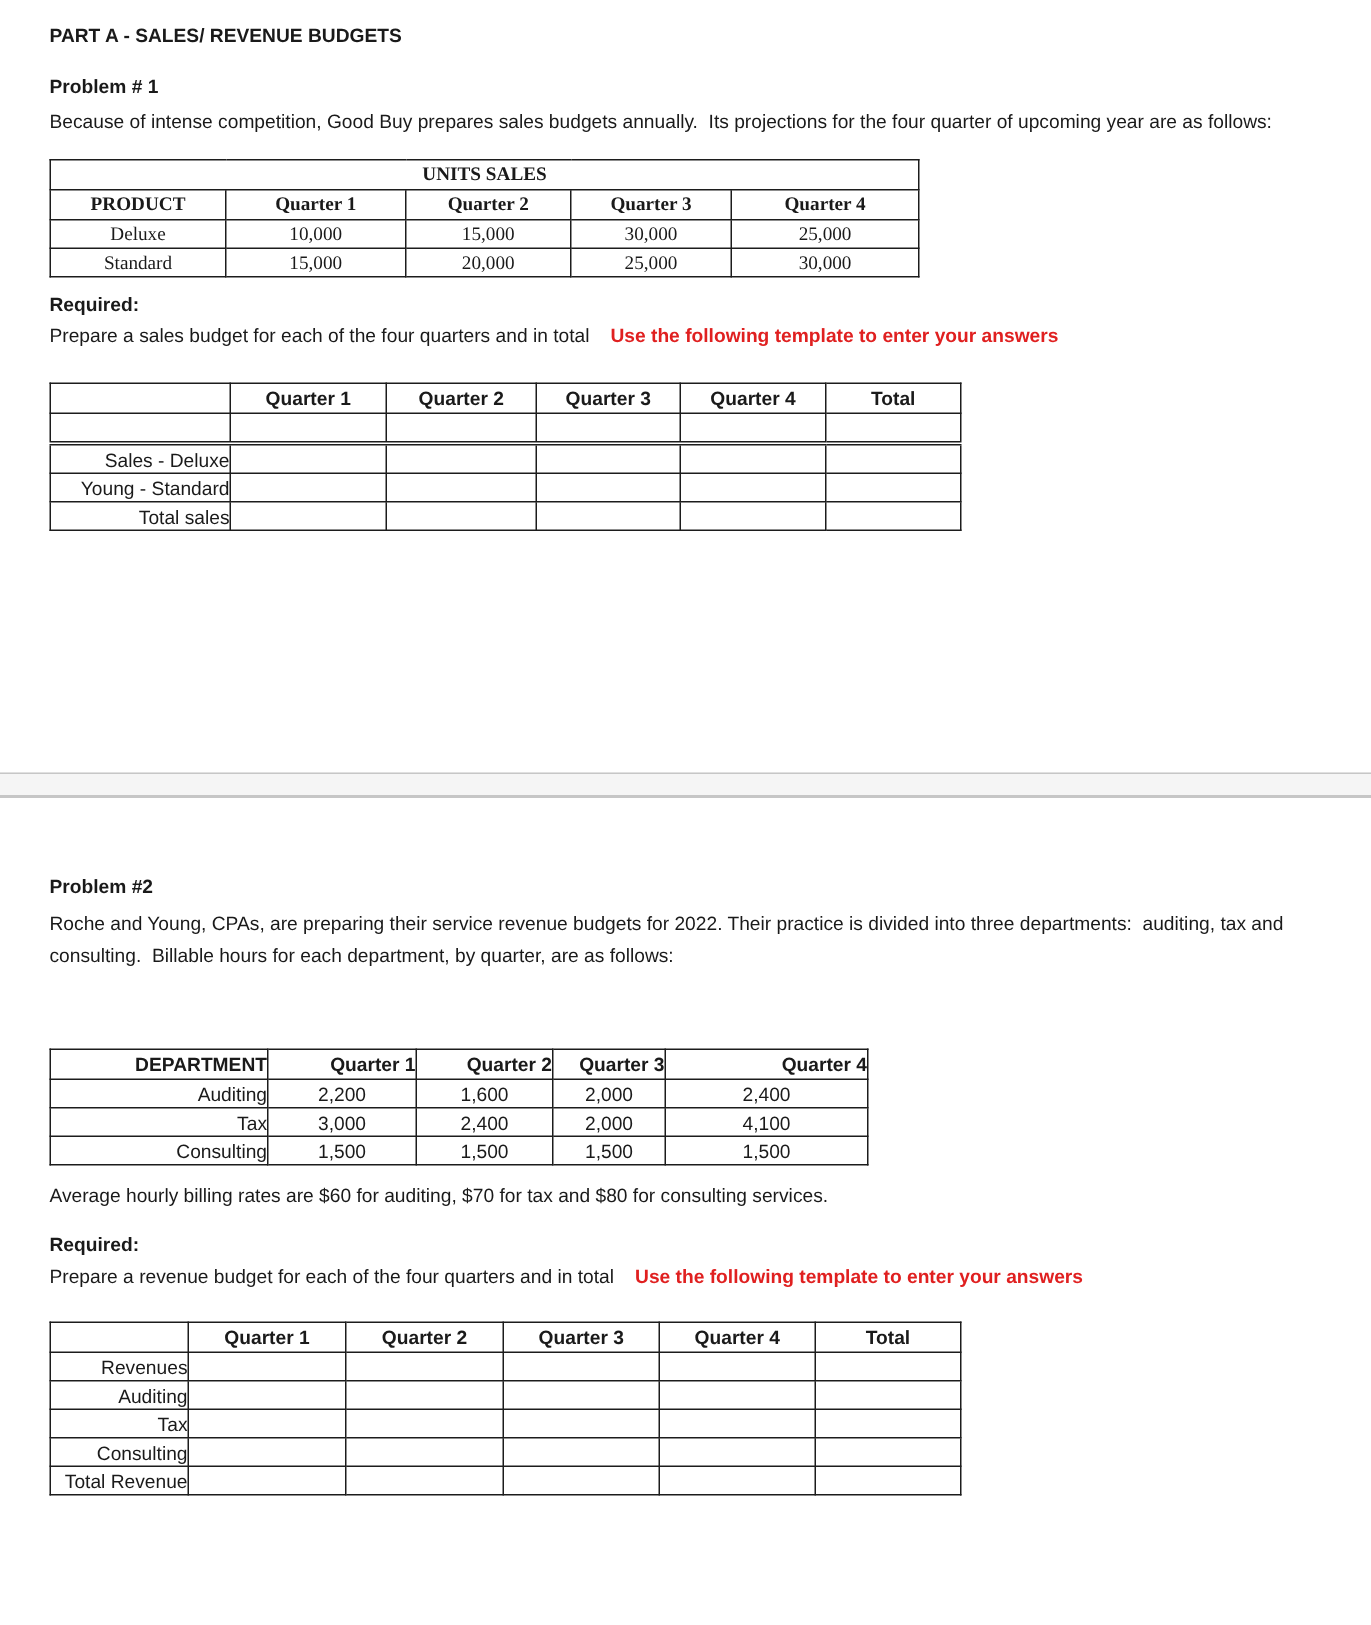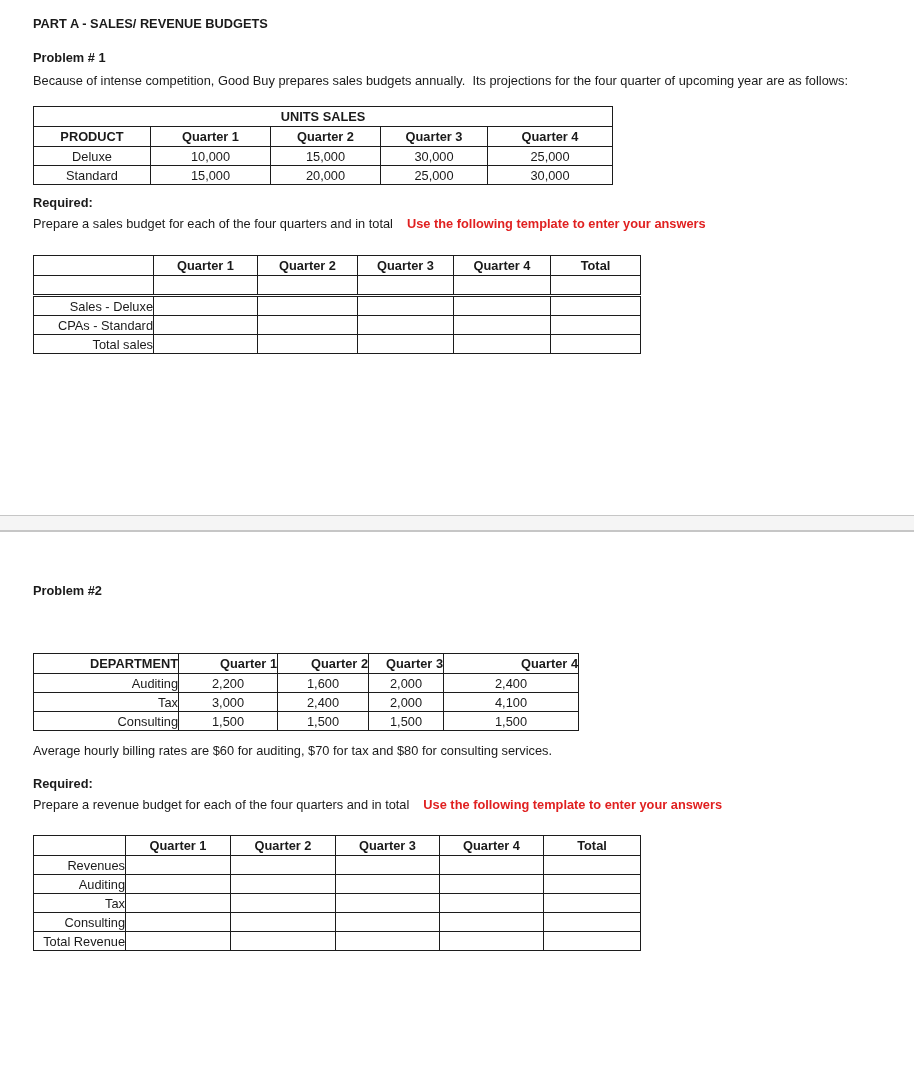--- a/index.html
+++ b/index.html
@@ -45,21 +45,21 @@
     border:1px solid var(--tborder);
     height:18px;line-height:15px;vertical-align:middle;
     padding:0;overflow:hidden;
   }
   tr.r-title td{height:19px;font-weight:bold;text-align:center;}
   tr.r-head td{height:19px;font-weight:bold;}
   .c{text-align:center;}
   .l{text-align:right;padding-left:5px !important;}
   .reg{font-weight:normal;}
   tr.r-gap td{border-bottom:3px double var(--tborder);}
-  .t-units td{text-align:center;}
+  .t-units td{text-align:center;font-family:Liberation Serif, serif;}
 </style>
 </head>
 <body>
 
 <div class="doc">
 
   <div class="h-bold">PART A - SALES/ REVENUE BUDGETS</div>
 
   <div class="h-bold mt-prob1">Problem # 1</div>
 
@@ -136,21 +136,21 @@
       </tr>
       <tr>
         <td class="l">Sales - Deluxe</td>
         <td></td>
         <td></td>
         <td></td>
         <td></td>
         <td></td>
       </tr>
       <tr>
-        <td class="l">CPAs - Standard</td>
+        <td class="l">Young - Standard</td>
         <td></td>
         <td></td>
         <td></td>
         <td></td>
         <td></td>
       </tr>
       <tr>
         <td class="l">Total sales</td>
         <td></td>
         <td></td>
@@ -158,20 +158,24 @@
         <td></td>
         <td></td>
       </tr>
     </tbody>
   </table>
 
   <div class="page-divider"></div>
 
   <div class="h-bold mt-prob2">Problem #2</div>
 
+  <div class="para2">
+    <div class="line">Roche and Young, CPAs, are preparing their service revenue budgets for 2022. Their practice is divided into three departments:  auditing, tax and</div>
+    <div class="line">consulting.  Billable hours for each department, by quarter, are as follows:</div>
+  </div>
 
   <table class="tbl mt-table2" style="width:545px">
     <colgroup>
         <col style="width:145px">
         <col style="width:99px">
         <col style="width:91px">
         <col style="width:75px">
         <col style="width:135px">
       </colgroup>
     <tbody>

